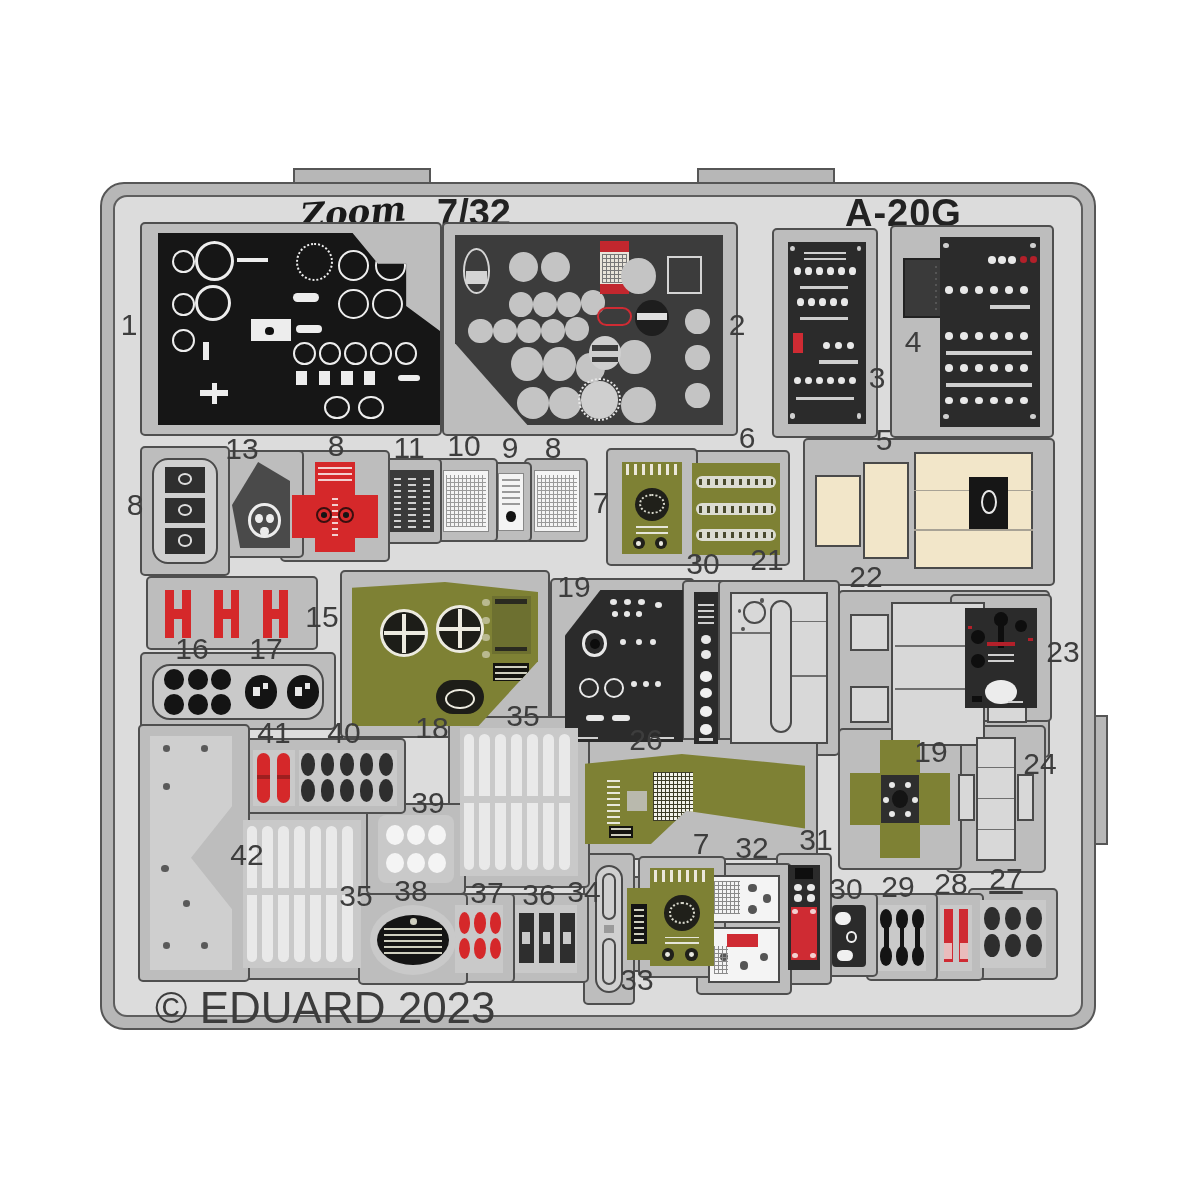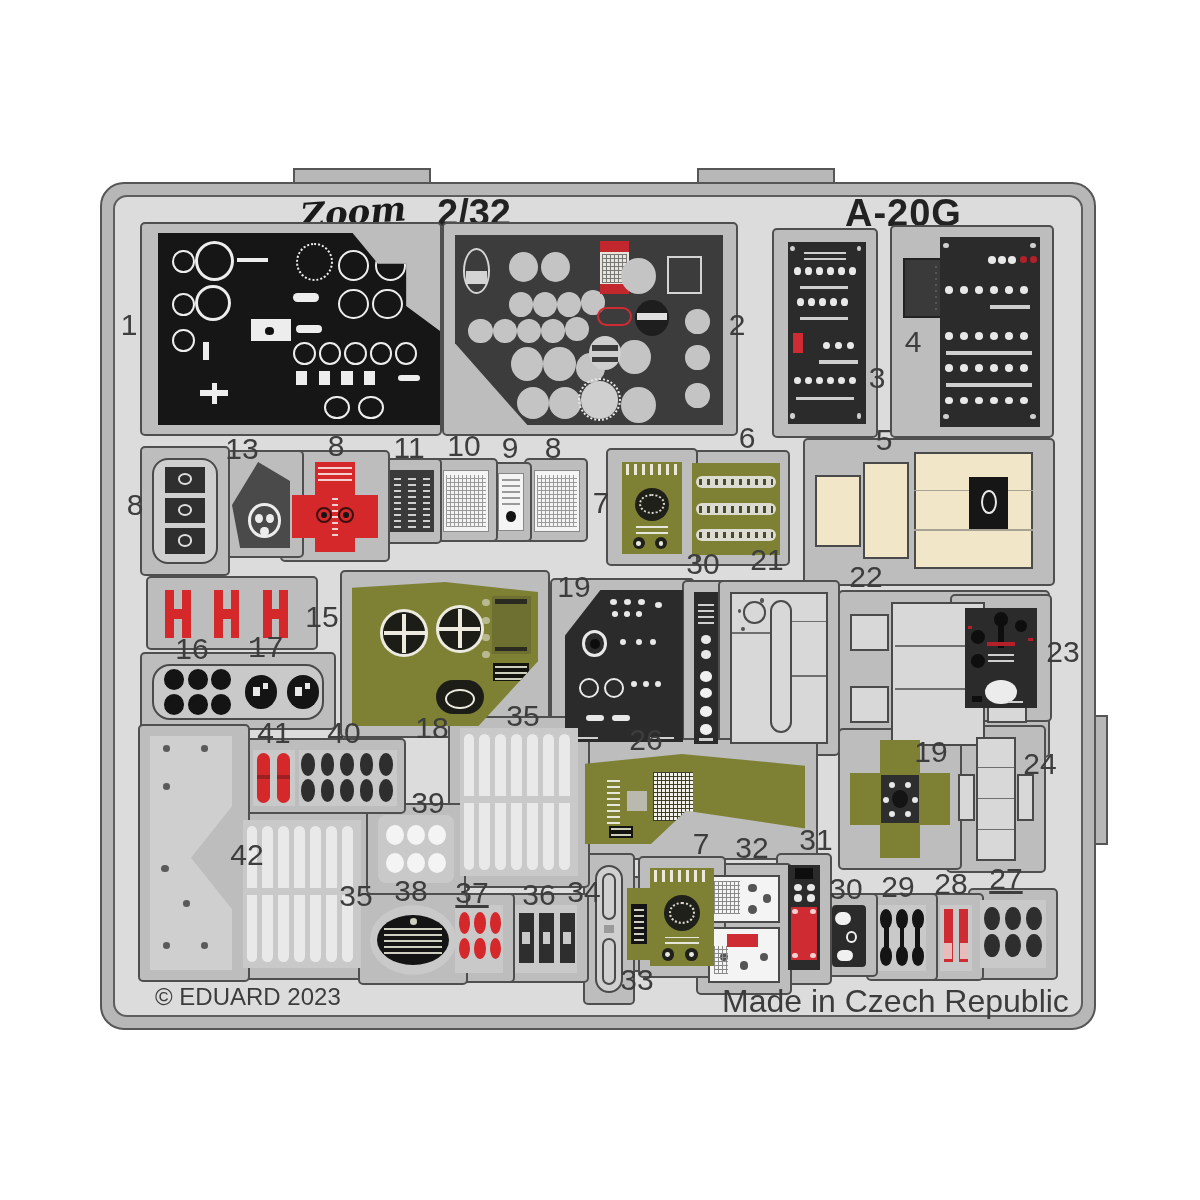--- a/index.html
+++ b/index.html
@@ -17,37 +17,37 @@
   .prt{position:absolute;box-sizing:border-box;}
   .ft{position:absolute;box-sizing:border-box;}
   .lbl{position:absolute;transform:translate(-50%,-50%);font-size:30px;color:#3d3d3d;white-space:nowrap;}
   .hdr-brand{position:absolute;left:150px;top:184px;font-family:"DejaVu Serif",serif;
              font-weight:bold;font-size:46px;color:#121212;letter-spacing:1px;}
   .hdr-zoom{position:absolute;left:300px;top:192px;font-family:"DejaVu Serif",serif;
             font-style:italic;font-weight:bold;font-size:34px;color:#1a1a1a;transform:rotate(-4deg);}
   .hdr-scale{position:absolute;left:437px;top:192px;font-size:38px;font-weight:bold;color:#222;}
   .hdr-codes{position:absolute;left:535px;top:192px;font-size:38px;font-weight:bold;color:#222;letter-spacing:2px;}
   .hdr-variant{position:absolute;left:845px;top:192px;font-size:38px;font-weight:bold;color:#222;letter-spacing:1px;}
-  .ftr-left{position:absolute;left:155px;top:983px;font-size:24px;color:#3c3c3c;}
+  .ftr-left{position:absolute;left:155px;top:983px;font-size:44px;color:#3c3c3c;}
   .ftr-right{position:absolute;left:722px;top:983px;font-size:32px;color:#3c3c3c;}
 </style>
 </head>
 <body>
 
 <div class="canvas">
   <div class="tab tab-top1"></div>
   <div class="tab tab-top2"></div>
   <div class="tab tab-right"></div>
 
   <div class="plate">
     <div class="sheet"></div>
   </div>
 
   <div class="hdr-zoom">Zoom</div>
-  <div class="hdr-scale">2/32</div>
+  <div class="hdr-scale">7/32</div>
   <div class="hdr-variant">A-20G</div>
 
   <div id="parts-layer" style="position:absolute;left:0;top:0;width:1200px;height:1200px;">
       <div class="win" style="left: 140px; top: 222px; width: 302px; height: 214px;"></div>
       <div class="win" style="left: 442px; top: 222px; width: 296px; height: 214px;"></div>
       <div class="win" style="left: 772px; top: 228px; width: 106px; height: 210px;"></div>
       <div class="win" style="left: 890px; top: 225px; width: 164px; height: 213px;"></div>
       <div class="win" style="left: 803px; top: 438px; width: 252px; height: 148px;"></div>
       <div class="win" style="left: 678px; top: 450px; width: 112px; height: 116px;"></div>
       <div class="win" style="left: 606px; top: 448px; width: 92px; height: 118px;"></div>
@@ -597,44 +597,43 @@
       <div class="lbl" style="left: 701px; top: 844px;">7</div>
       <div class="lbl" style="left: 553px; top: 448px;">8</div>
       <div class="lbl" style="left: 510px; top: 448px;">9</div>
       <div class="lbl" style="left: 464px; top: 446px;">10</div>
       <div class="lbl" style="left: 409px; top: 448px;">11</div>
       <div class="lbl" style="left: 336px; top: 446px;">8</div>
       <div class="lbl" style="left: 242px; top: 449px;">13</div>
       <div class="lbl" style="left: 135px; top: 505px;">8</div>
       <div class="lbl" style="left: 322px; top: 617px;">15</div>
       <div class="lbl" style="left: 192px; top: 649px;">16</div>
-      <div class="lbl" style="left: 266px; top: 649px; font-family: Liberation Mono, monospace;">17</div>
+      <div class="lbl" style="left: 266px; top: 649px;">17</div>
       <div class="lbl" style="left: 432px; top: 728px;">18</div>
       <div class="lbl" style="left: 574px; top: 587px;">19</div>
       <div class="lbl" style="left: 703px; top: 564px;">30</div>
       <div class="lbl" style="left: 767px; top: 560px;">21</div>
       <div class="lbl" style="left: 866px; top: 577px;">22</div>
       <div class="lbl" style="left: 1063px; top: 652px;">23</div>
       <div class="lbl" style="left: 1040px; top: 764px;">24</div>
       <div class="lbl" style="left: 931px; top: 752px;">19</div>
       <div class="lbl" style="left: 646px; top: 740px;">26</div>
       <div class="lbl" style="left: 1006px; top: 879px; text-decoration: underline;">27</div>
       <div class="lbl" style="left: 951px; top: 884px;">28</div>
       <div class="lbl" style="left: 898px; top: 887px; text-align: right;">29</div>
       <div class="lbl" style="left: 846px; top: 889px;">30</div>
       <div class="lbl" style="left: 816px; top: 840px;">31</div>
       <div class="lbl" style="left: 752px; top: 848px;">32</div>
       <div class="lbl" style="left: 637px; top: 980px;">33</div>
       <div class="lbl" style="left: 584px; top: 892px;">34</div>
       <div class="lbl" style="left: 523px; top: 716px;">35</div>
       <div class="lbl" style="left: 356px; top: 896px;">35</div>
       <div class="lbl" style="left: 539px; top: 895px;">36</div>
-      <div class="lbl" style="left: 472px; top: 893px; text-decoration: underline;">37</div>
+      <div class="lbl" style="left: 487px; top: 893px;">37</div>
       <div class="lbl" style="left: 411px; top: 891px;">38</div>
       <div class="lbl" style="left: 428px; top: 803px;">39</div>
       <div class="lbl" style="left: 344px; top: 733px;">40</div>
       <div class="lbl" style="left: 274px; top: 733px;">41</div>
       <div class="lbl" style="left: 247px; top: 855px;">42</div>
     </div>
 
   <div class="ftr-left">© EDUARD 2023</div>
-  <div class="ftr-right">Made in Czech Republic</div>
 </div>
 
 </body></html>

